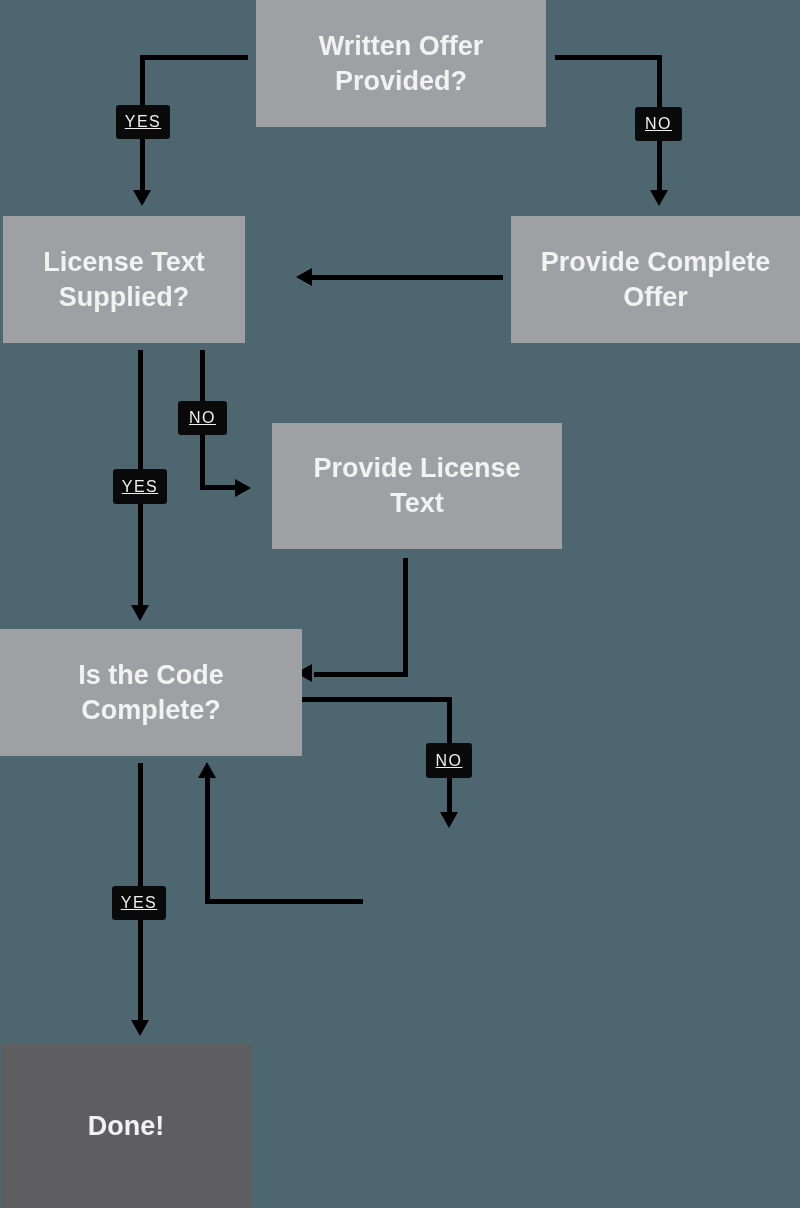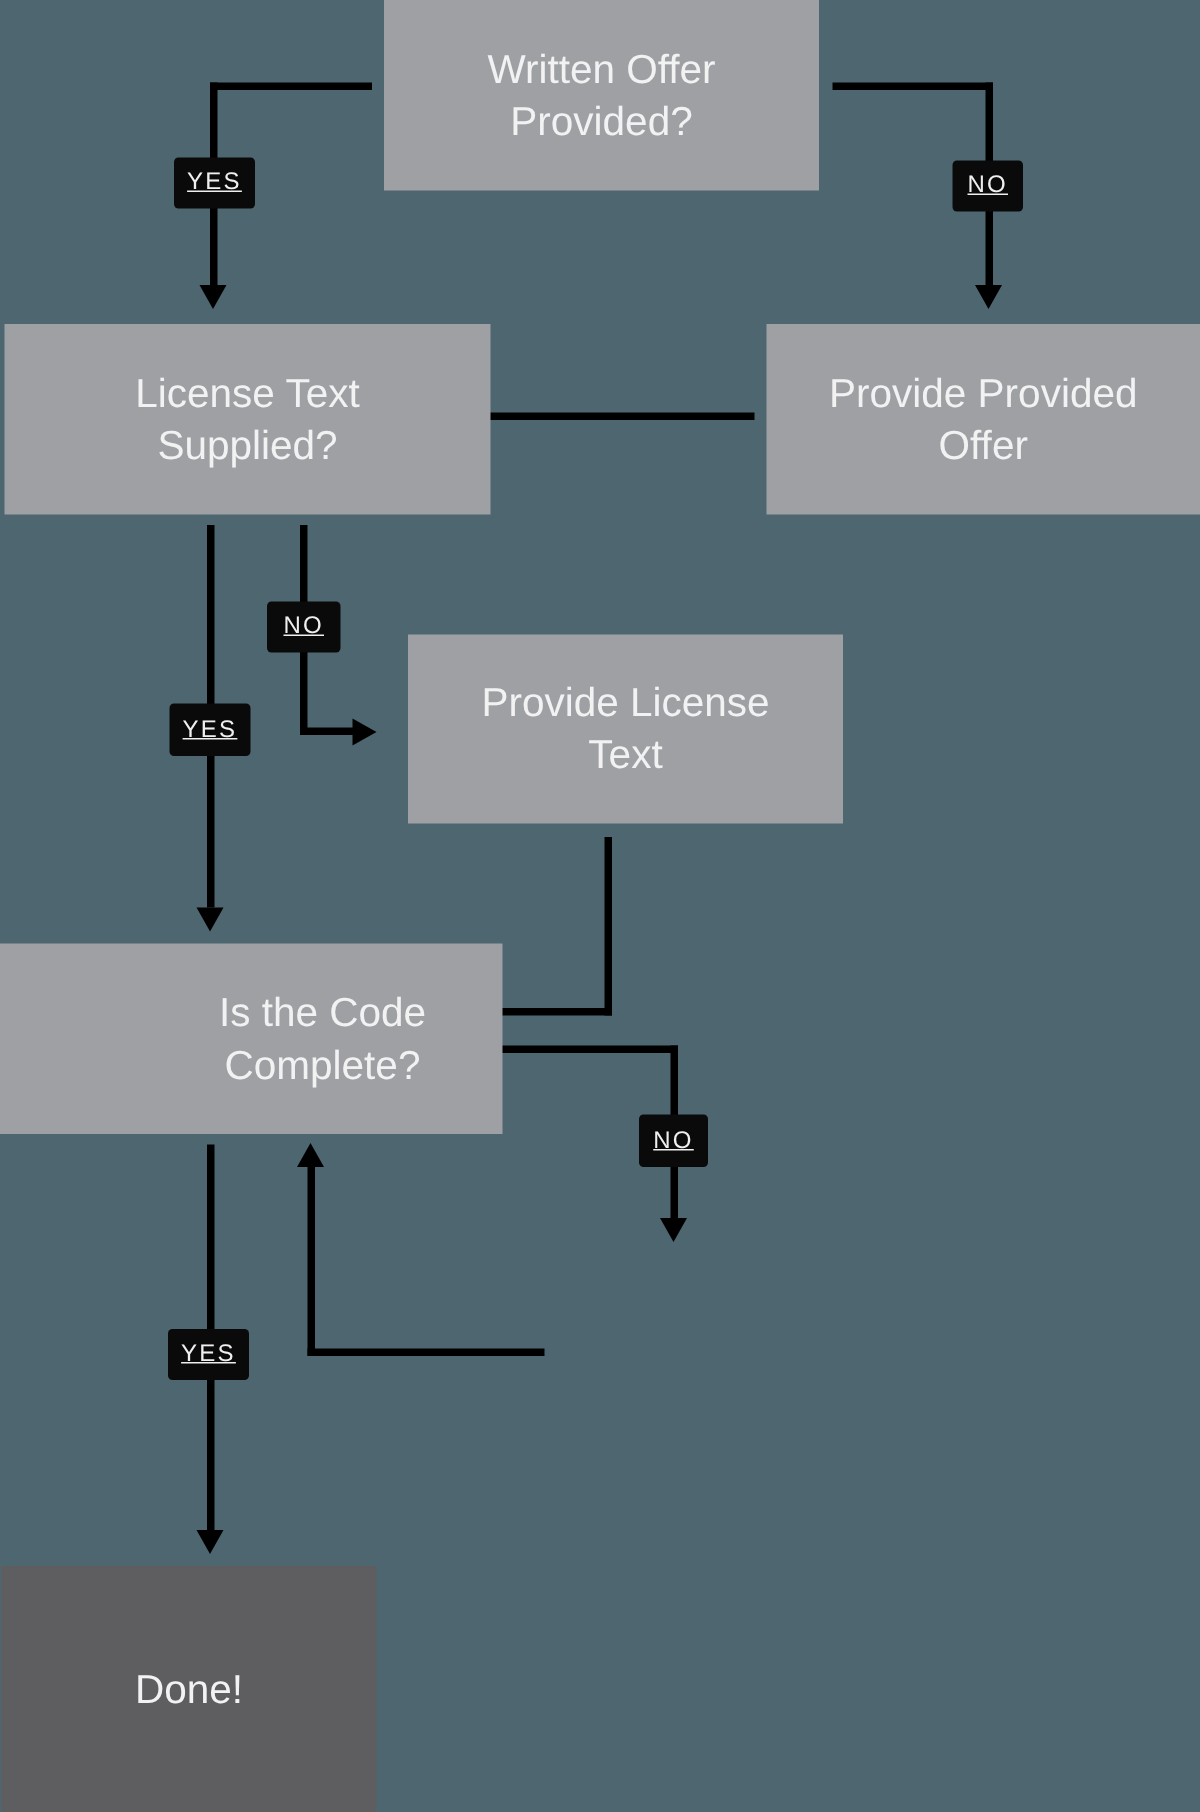--- a/index.html
+++ b/index.html
@@ -18,21 +18,21 @@
     overflow: hidden;
     font-family: "Liberation Sans", "DejaVu Sans", sans-serif;
   }
   .canvas { position: relative; width: 800px; height: 1208px; }
 
   .node {
     position: absolute;
     background: var(--node-fill);
     color: var(--node-text);
     display: flex; align-items: center; justify-content: center;
-    font-size: 27px; line-height: 35px; font-weight: 400;
+    font-size: 27px; line-height: 35px; font-weight: 700;
     text-align: center;
   }
   .node.terminal { background: var(--terminal-fill); }
   .node-label { max-width: 240px; }
 
   .line { position: absolute; background: var(--connector); }
 
   .arrow { position: absolute; width: 0; height: 0; }
   .arrow.down  { border-left: 9px solid transparent; border-right: 9px solid transparent; border-top: 16px solid var(--connector); }
   .arrow.up    { border-left: 9px solid transparent; border-right: 9px solid transparent; border-bottom: 16px solid var(--connector); }
@@ -77,29 +77,29 @@
   <div class="arrow down" style="left:131px;top:605px;"></div>
   <div class="arrow left" style="left:296px;top:664px;"></div>
   <div class="arrow down" style="left:440px;top:812px;"></div>
   <div class="arrow up" style="left:198px;top:762px;"></div>
   <div class="arrow down" style="left:131px;top:1020px;"></div>
 
   <div class="node" style="left:256px;top:0;width:290px;height:127px;">
     <div class="node-label">Written Offer Provided?</div>
   </div>
   <div class="node" style="left:511px;top:216px;width:289px;height:127px;">
-    <div class="node-label">Provide Provided Offer</div>
+    <div class="node-label">Provide Complete Offer</div>
   </div>
-  <div class="node" style="left:3px;top:216px;width:324px;height:127px;">
+  <div class="node" style="left:3px;top:216px;width:242px;height:127px;">
     <div class="node-label">License Text Supplied?</div>
   </div>
   <div class="node" style="left:272px;top:423px;width:290px;height:126px;">
     <div class="node-label">Provide License Text</div>
   </div>
-  <div class="node" style="left:0;top:629px;width:335px;height:127px;justify-content:flex-end;">
+  <div class="node" style="left:0;top:629px;width:302px;height:127px;">
     <div class="node-label">Is the Code Complete?</div>
   </div>
   <div class="node terminal" style="left:1px;top:1044px;width:250px;height:164px;justify-content:center;">
     <div class="node-label">Done!</div>
   </div>
 
   <div class="edge-label" style="left:116px;top:105px;width:54px;height:34px;">YES</div>
   <div class="edge-label" style="left:635px;top:107px;width:47px;height:34px;">NO</div>
   <div class="edge-label" style="left:178px;top:401px;width:49px;height:34px;">NO</div>
   <div class="edge-label" style="left:113px;top:469px;width:54px;height:35px;">YES</div>

